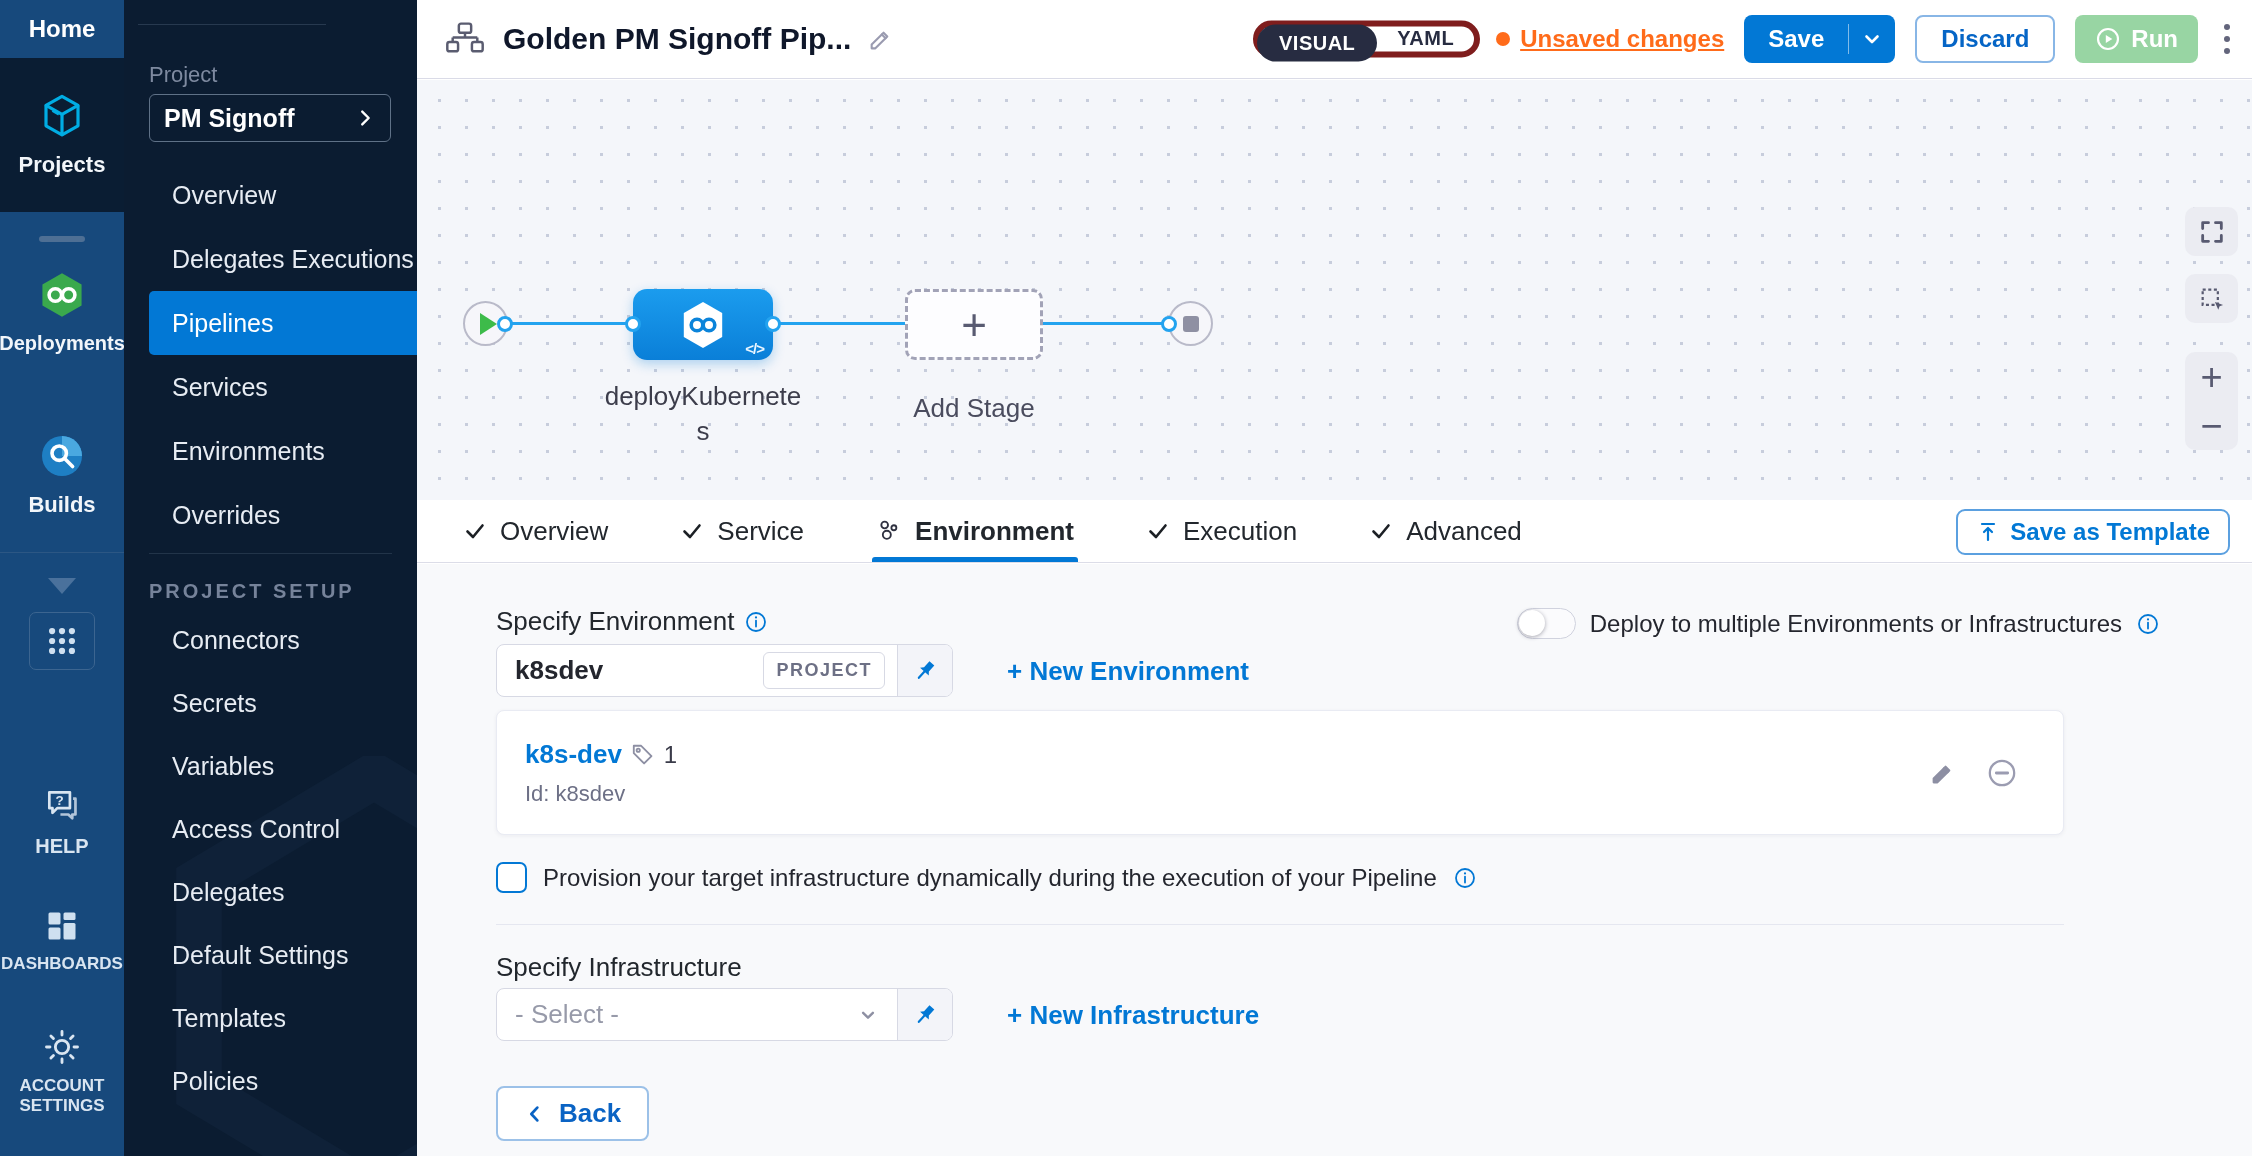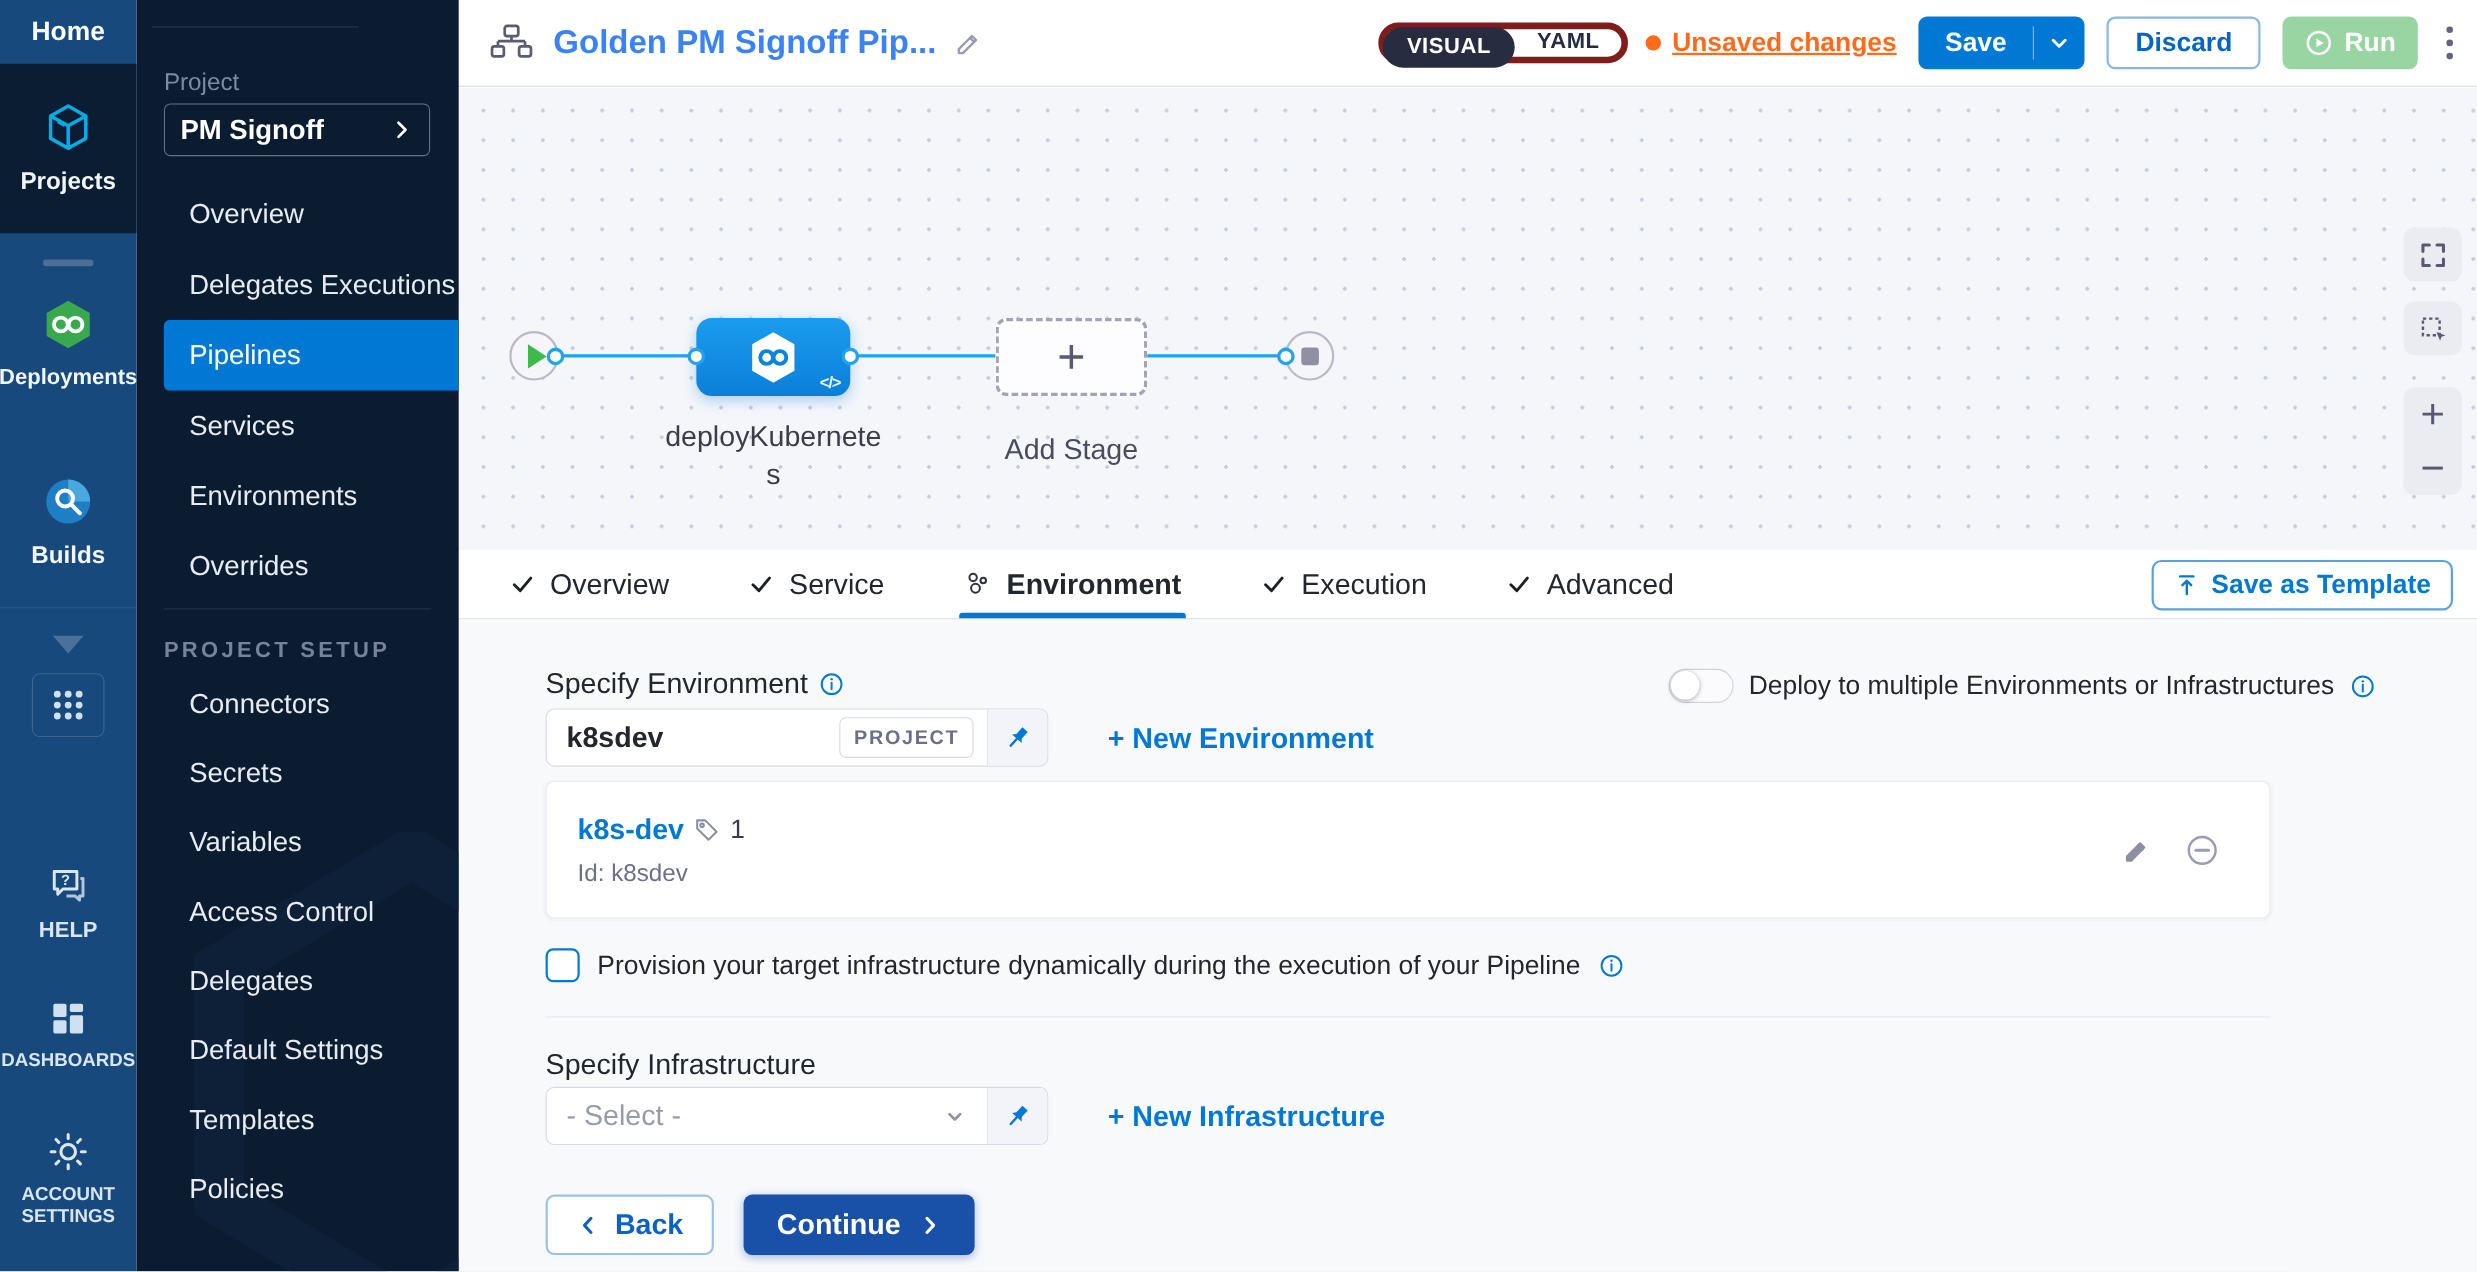--- a/index.html
+++ b/index.html
@@ -38,21 +38,21 @@
   .sb-div { margin:6px 25px 0 25px; height:1px; background:#223449; }
   .sb-section { margin:26px 0 6px 25px; font-size:20px; font-weight:700; letter-spacing:3px; color:#76839a; }
   .sb-nav2 .sb-item { height:63px; }
   .sb-watermark { position:absolute; bottom:-60px; left:40px; opacity:.55; pointer-events:none; }
 
   
   .main { position:absolute; left:417px; top:0; width:1835px; height:100%; }
 
   
   .header { position:absolute; top:0; left:0; right:0; height:79px; background:#fff; border-bottom:1px solid #dadbe7; display:flex; align-items:center; padding:0 16px 0 28px; z-index:10; }
-  .title { font-size:30px; font-weight:700; color:#3b82f6; margin:0 16px 0 18px; white-space:nowrap; }
+  .title { font-size:30px; font-weight:700; color:#0f172a; margin:0 16px 0 18px; white-space:nowrap; }
   .icon-btn { cursor:pointer; background:none; border:none; display:flex; align-items:center; }
   .toggle-group { position:absolute; left:836px; top:50%; transform:translateY(-50%); display:flex; align-items:flex-start; height:37px; border:6px solid #7f1d1d; border-radius:19px; background:#fff; cursor:pointer; }
   .tg-visual { background:#272c41; color:#fff; font-weight:700; font-size:20px; letter-spacing:.5px; padding:0 22px; height:37px; margin:-2px 0 -2px -2px; display:flex; align-items:center; border-radius:19px; }
   .tg-yaml { color:#272c41; font-weight:700; font-size:20px; letter-spacing:.5px; padding:0 20px; }
   .hdr-right { margin-left:auto; display:flex; align-items:center; gap:20px; }
   .unsaved { display:flex; align-items:center; gap:10px; cursor:pointer; }
   .unsaved .dot { width:14px; height:14px; border-radius:50%; background:#ff6b1a; }
   .unsaved .utxt { color:#ff6b1a; font-weight:700; font-size:24px; text-decoration:underline; }
   .btn-save { display:flex; align-items:stretch; background:#0278d5; border-radius:8px; overflow:hidden; height:48px; cursor:pointer; border:none;text-align:right; }
   .btn-save .save-txt { display:flex; align-items:center; padding:0 24px; color:#fff; font-weight:700; font-size:24px; }
@@ -501,23 +501,17 @@
       </div>
       <span class="link lk-infra">+ New Infrastructure</span>
 
       <div class="btn-row">
         <button class="btn-back">
           <svg width="22" height="22" viewBox="0 0 24 24" fill="none" stroke="#0a63c4" stroke-width="3" stroke-linecap="round" stroke-linejoin="round">
               <path d="M14.5 5 8 12 14.5 19"></path>
             </svg>
           <span>Back</span>
         </button>
-        <button class="btn-continue">
-          <span>Continue</span>
-          <svg width="22" height="22" viewBox="0 0 24 24" fill="none" stroke="#fff" stroke-width="3" stroke-linecap="round" stroke-linejoin="round">
-              <path d="M9.5 5 16 12 9.5 19"></path>
-            </svg>
-        </button>
       </div>
 
     </div>
   </div>
 </div>
 
 </body></html>

